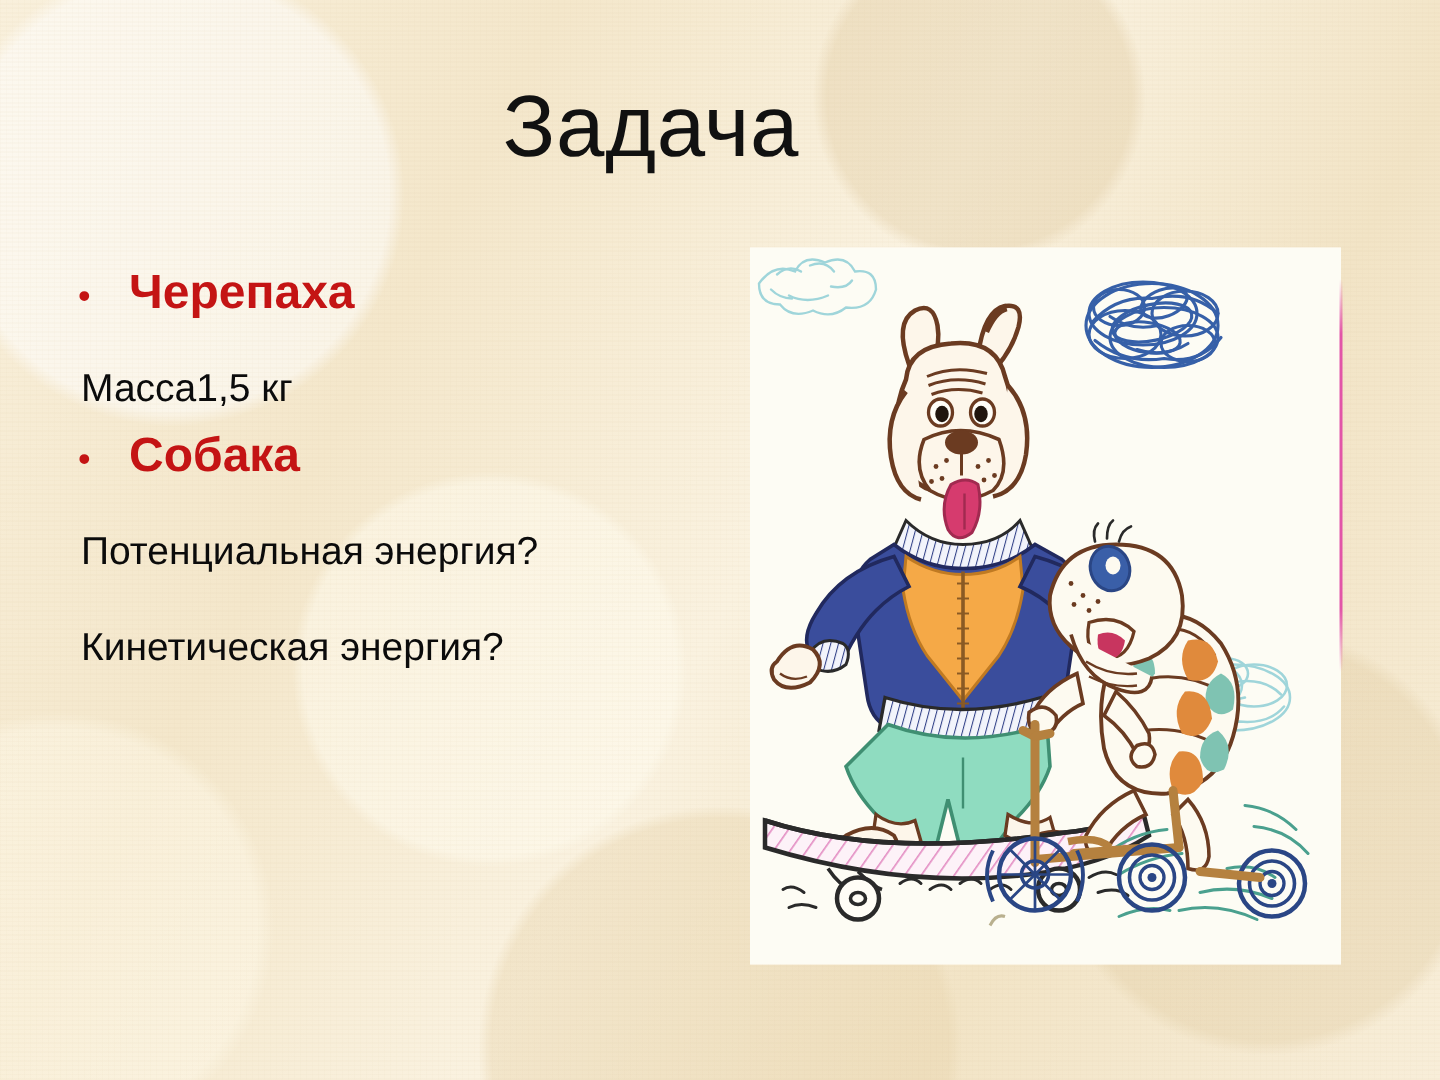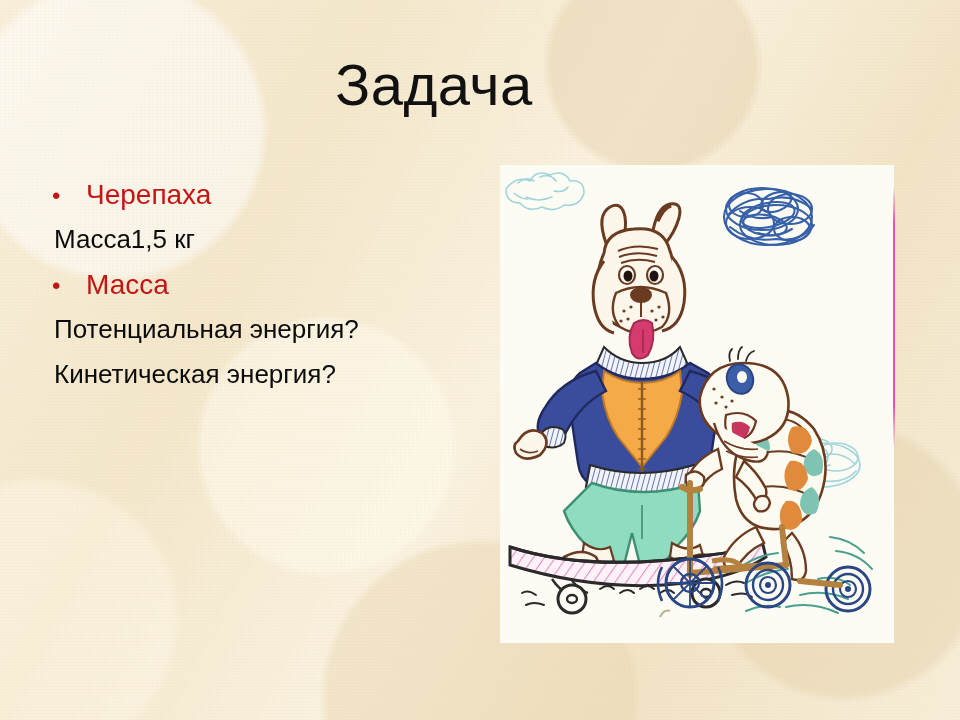--- a/index.html
+++ b/index.html
@@ -75,25 +75,26 @@
   .line.bullet .bullet-dot {
     display: inline-block;
     width: 34px;
     color: #c41414;
     font-size: 24px;
     text-align: left;
     vertical-align: baseline;
   }
   .line.bullet .bullet-text {
     color: #c41414;
-    font-weight: normal;
-    font-size: 28px;
+    font-weight: bold;
+    font-size: 32px;
   }
   .line.plain {
     padding-left: 2px;
+    margin-top: 19px;
   }
 
   
   #illustration {
     position: absolute;
     left: 500px;
     top: 165px;
     width: 394px;
     height: 478px;
     background: #fdfcf4;
@@ -125,21 +126,21 @@
   <div id="body-list">
 
     <div class="line bullet">
       <span class="bullet-dot">•</span><span class="bullet-text">Черепаха</span>
     </div>
 
     <div class="line plain">Масса1,5 кг</div>
 
 
     <div class="line bullet">
-      <span class="bullet-dot">•</span><span class="bullet-text">Масса</span>
+      <span class="bullet-dot">•</span><span class="bullet-text">Собака</span>
     </div>
 
 
 
     <div class="line plain">Потенциальная энергия?</div>
 
     <div class="line plain">Кинетическая энергия?</div>
   </div>
 
   <div id="illustration">

